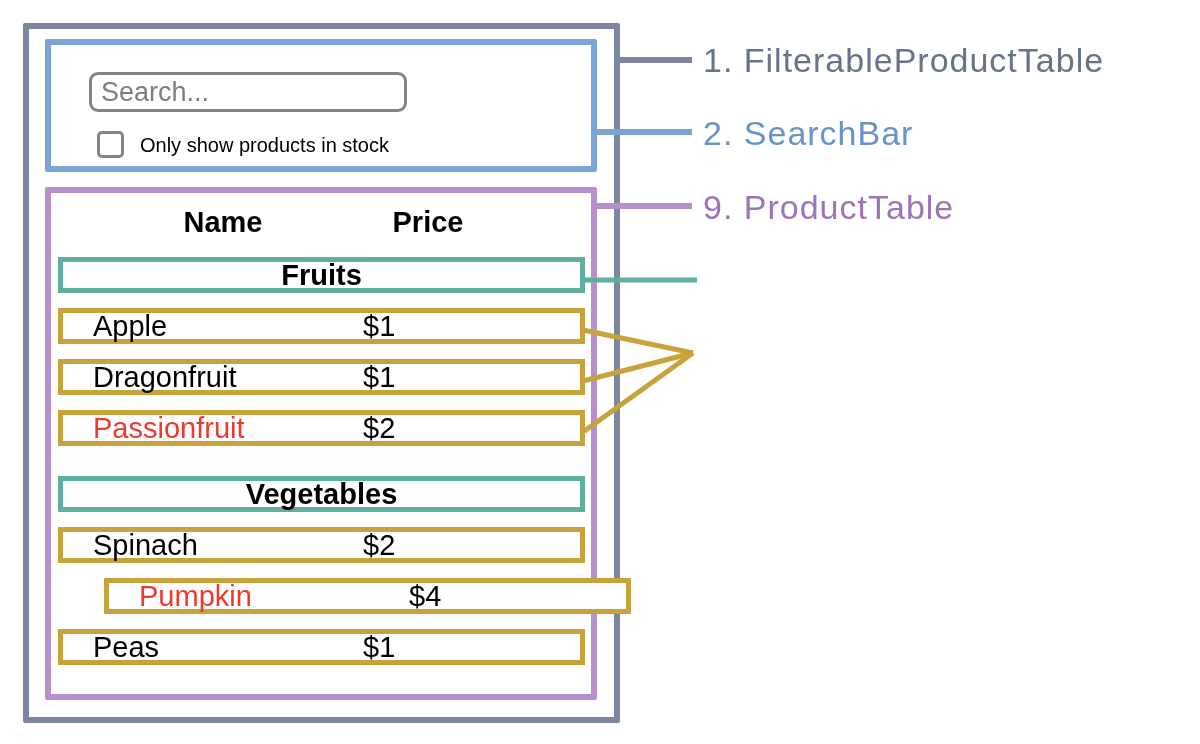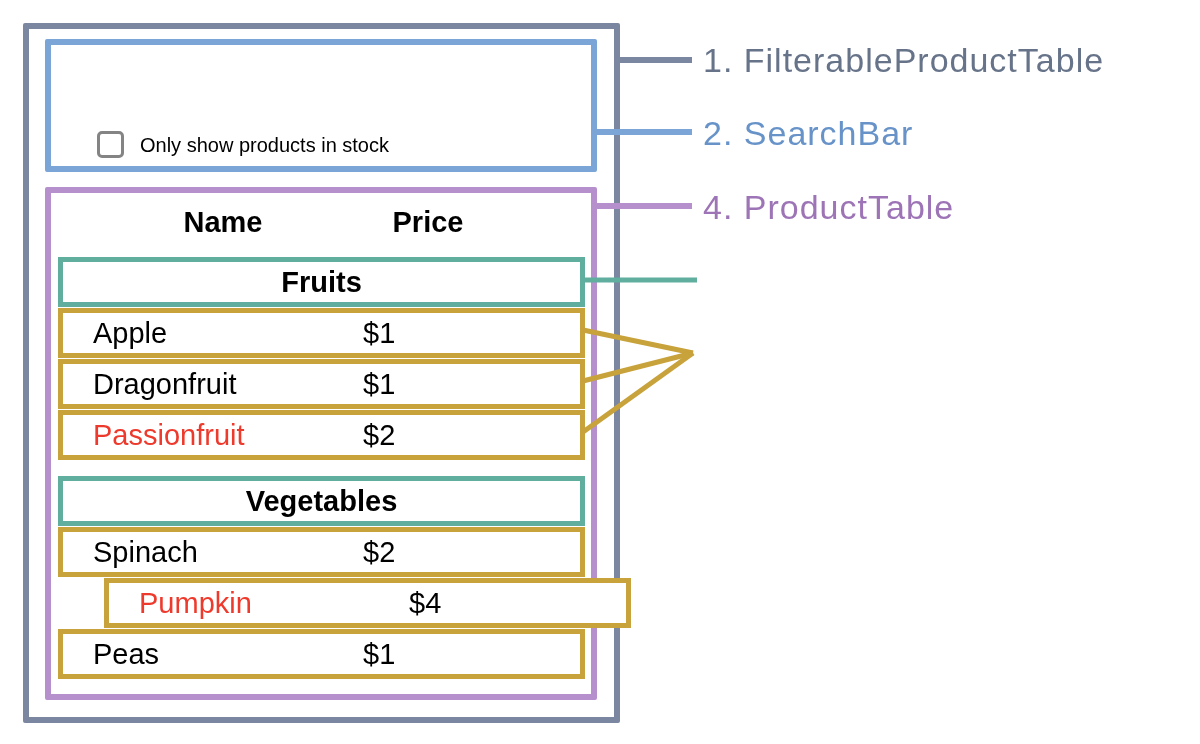--- a/index.html
+++ b/index.html
@@ -7,21 +7,21 @@
     width:1200px;height:744px;position:relative;overflow:hidden;
     font-family:"Liberation Sans",sans-serif;color:#000;
   }
   .abs{position:absolute;box-sizing:border-box;}
   
   .box{position:absolute;box-sizing:border-box;background:transparent;border-radius:2px;}
   .box-outer {left:23px;top:23px;width:597px;height:700px;border:6px solid var(--slate);}
   .box-search{left:45px;top:39px;width:552px;height:133px;border:6px solid var(--blue);}
   .box-table {left:45px;top:187px;width:552px;height:513px;border:6px solid var(--purple);}
   .cat-row,.prod-row{
-    position:absolute;box-sizing:border-box;left:58px;width:527px;height:50px;
+    position:absolute;box-sizing:border-box;left:58px;width:527px;height:36px;
     display:flex;align-items:center;background:#fff;
   }
   .cat-row{border:5px solid var(--teal);justify-content:center;font-weight:bold;font-size:29px;}
   .prod-row{border:5px solid var(--gold);font-size:29px;}
   .prod-row .p-name{margin-left:30px;}
   .prod-row .p-price{position:absolute;left:300px;}
   .prod-row.out-of-stock .p-name{color:var(--red);}
   
   .search-input{
     position:absolute;box-sizing:border-box;left:89px;top:72px;width:318px;height:40px;
@@ -57,20 +57,21 @@
   .stroke-gold  {stroke:var(--gold);stroke-width:5;}
 </style>
 </head>
 <body>
 
 <div class="abs" style="left:0;top:0;width:1200px;height:744px;">
 
   <div class="box box-outer"></div>
 
   <div class="box box-search"></div>
+  <input class="search-input" type="text" placeholder="Search..." style="">
   <span class="checkbox"></span>
   <span class="checkbox-label">Only show products in stock</span>
 
   <div class="box box-table"></div>
   <span class="col-header name">Name</span>
   <span class="col-header price">Price</span>
 
   <div class="cat-row" style="top:257px;">Fruits</div>
 
   <div class="prod-row" style="top:308px;">
@@ -106,15 +107,15 @@
     <line class="stroke-blue" x1="594" y1="132" x2="692" y2="132"></line>
     <line class="stroke-purple" x1="594" y1="206" x2="692" y2="206"></line>
     <line class="stroke-teal" x1="583" y1="280" x2="697" y2="280"></line>
     <line class="stroke-gold" x1="583" y1="330" x2="693" y2="353"></line>
     <line class="stroke-gold" x1="583" y1="381" x2="693" y2="353"></line>
     <line class="stroke-gold" x1="583" y1="432" x2="693" y2="353"></line>
   </svg>
 
   <div class="legend-label lg-1">1. FilterableProductTable</div>
   <div class="legend-label lg-2">2. SearchBar</div>
-  <div class="legend-label lg-3">4. ProductTable</div>
+  <div class="legend-label lg-3">9. ProductTable</div>
 
 </div>
 
 </body></html>

